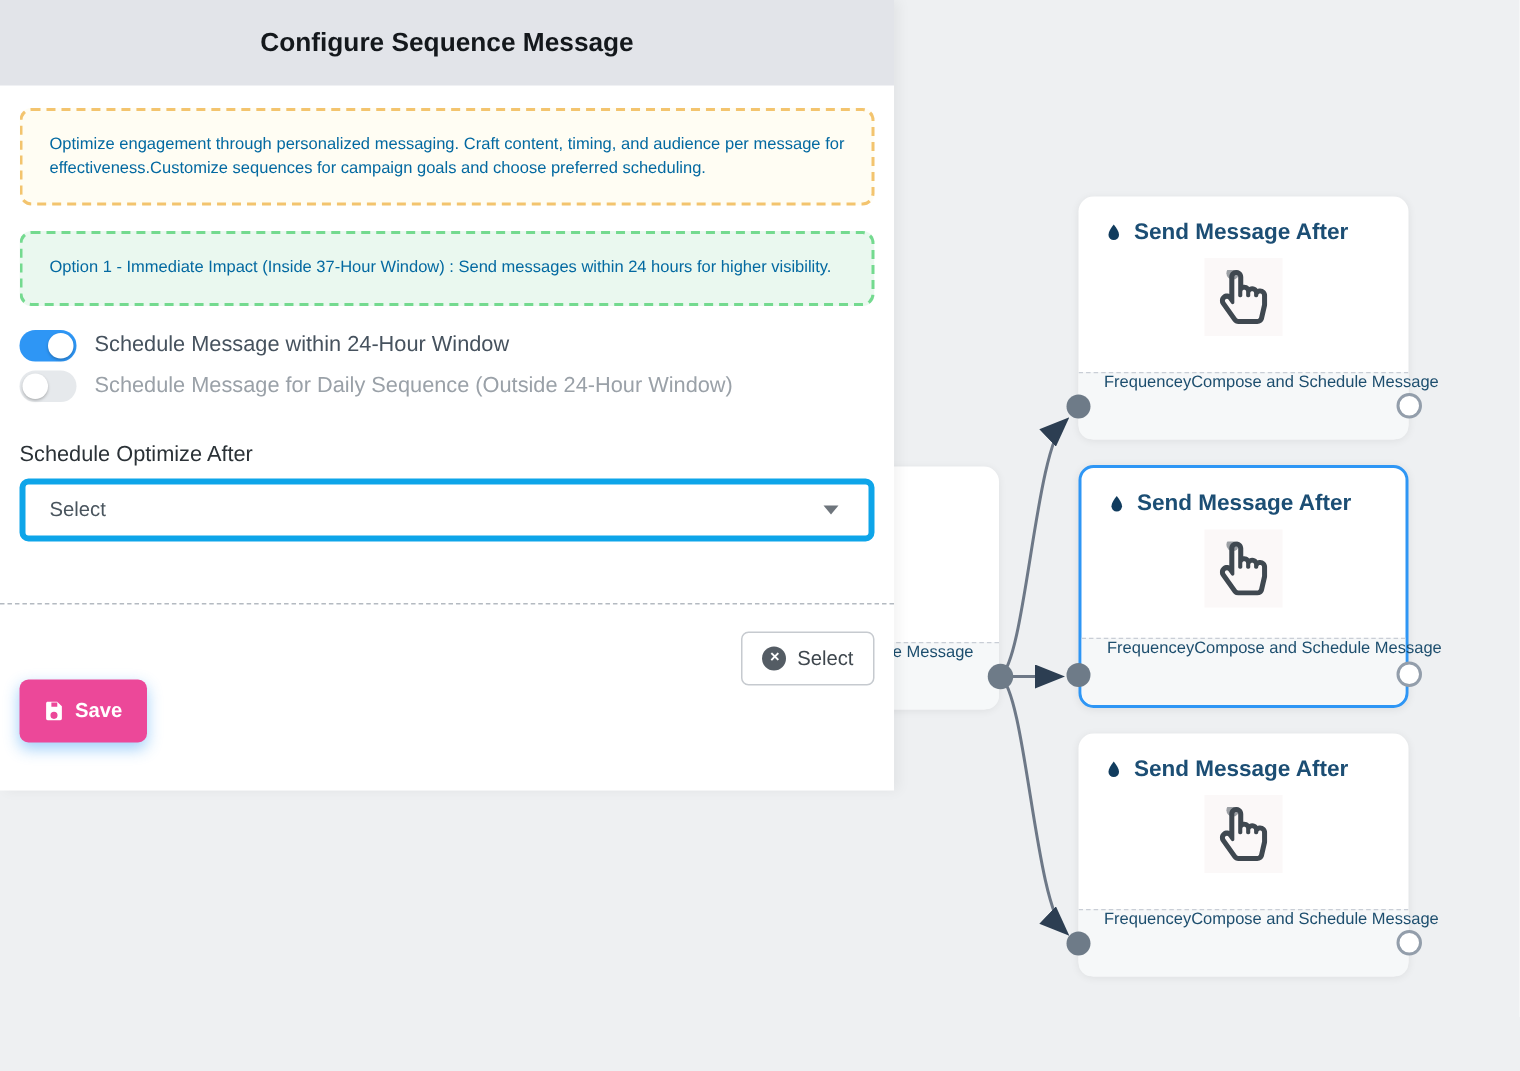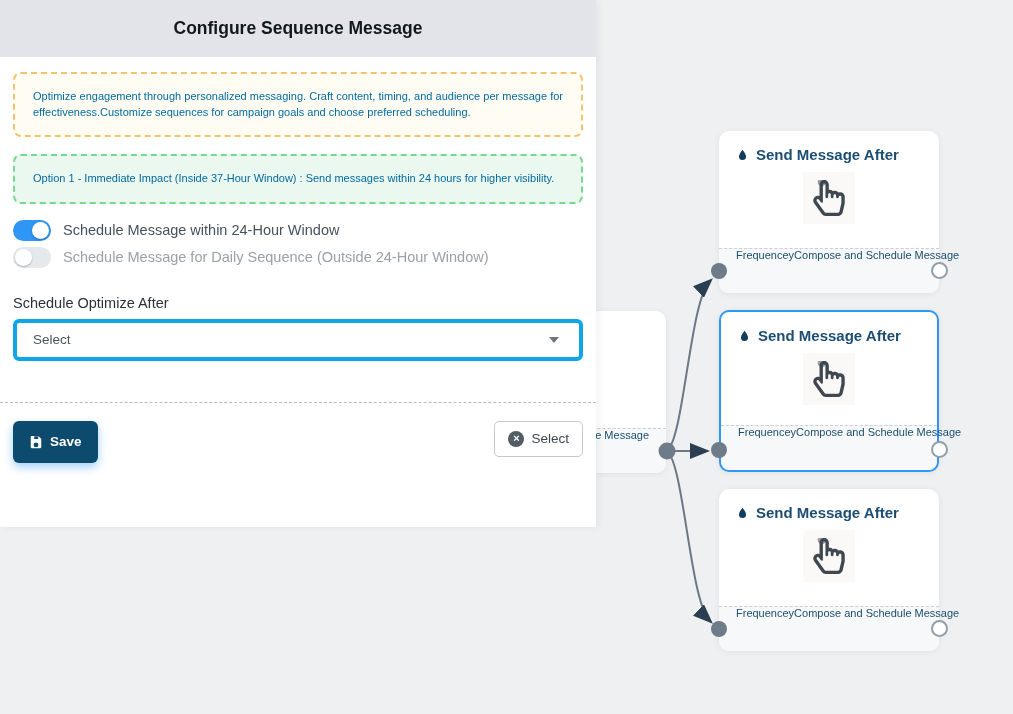--- a/index.html
+++ b/index.html
@@ -50,24 +50,24 @@
   .toggle-label-on { font-size:14.5px; color:#46525e; }
   .toggle-label-off { font-size:14.5px; color:#9aa1a8; }
   .field-label { margin-top:27px; font-size:14.5px; color:#2b3237; }
   .select-box { margin-top:8px; height:42px; border:4px solid #0ea5e9; border-radius:6px;
                 display:flex; align-items:center; padding:0 20px 0 16px; cursor:pointer; }
   .select-value { font-size:13.5px; color:#4a555e; flex:1; }
   .caret-down { width:0; height:0; border-left:5px solid transparent; border-right:5px solid transparent;
                 border-top:6px solid #6e757c; }
   .panel-divider { margin:41px -13px 0; border-top:1px dashed #b4bac1; }
   .btn-row { margin-top:18px; display:flex; justify-content:space-between; align-items:flex-start; }
-  .btn-save { height:42px; padding:0 16px; background:#0c4a6e; border:none; border-radius:6px;
+  .btn-save { height:42px; padding:0 16px; background:#ec4899; border:none; border-radius:6px;
               color:#fff; font-weight:bold; font-size:13.5px; display:flex; align-items:center; gap:7px;
               box-shadow:0 4px 10px rgba(46,150,245,.45); cursor:pointer;
-              font-family:"Liberation Sans","DejaVu Sans",sans-serif; }
+              font-family:"Liberation Sans","DejaVu Sans",sans-serif;margin-top:32px; }
   .btn-close { height:36px; padding:0 13px; background:#fff; border:1px solid #c6cacf; border-radius:5px;
                color:#3f474e; font-size:13.5px; display:flex; align-items:center; gap:7px; cursor:pointer;
                font-family:"Liberation Sans","DejaVu Sans",sans-serif; }
   .close-glyph { width:16px; height:16px; border-radius:50%; background:#545c64; color:#fff;
                  font-size:11px; font-weight:bold; display:flex; align-items:center; justify-content:center;
                  line-height:1; }
 </style>
 </head>
 <body>
 

